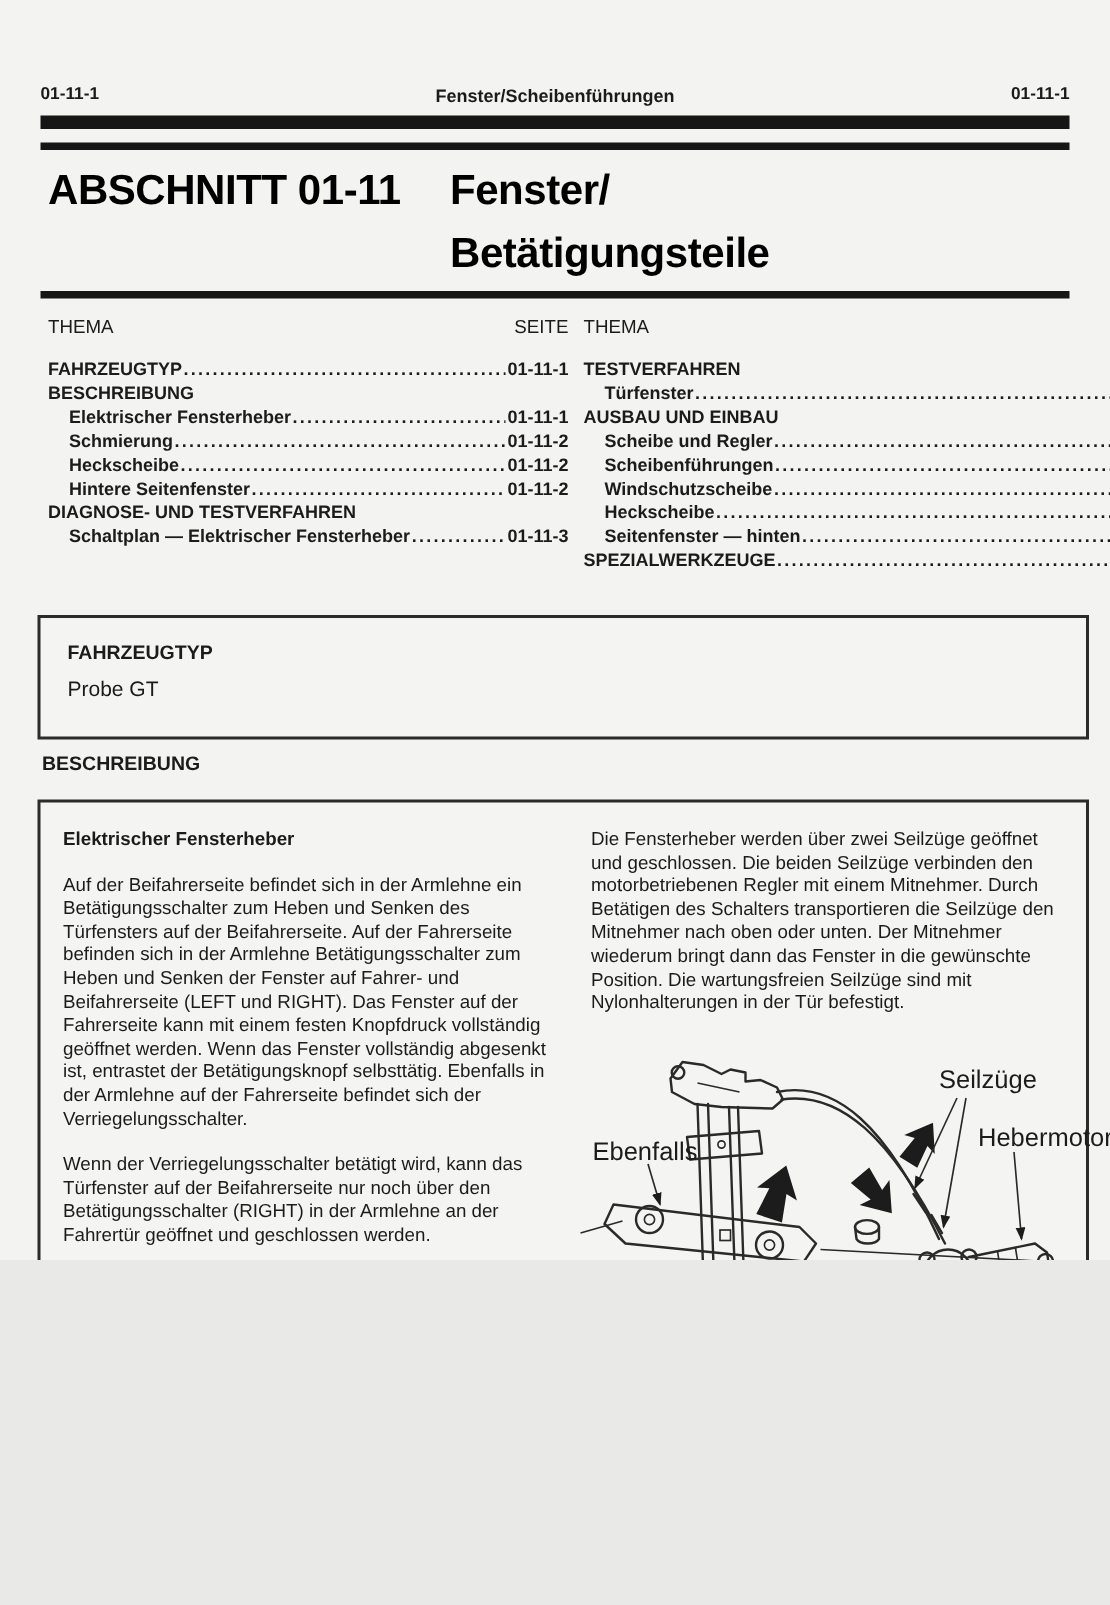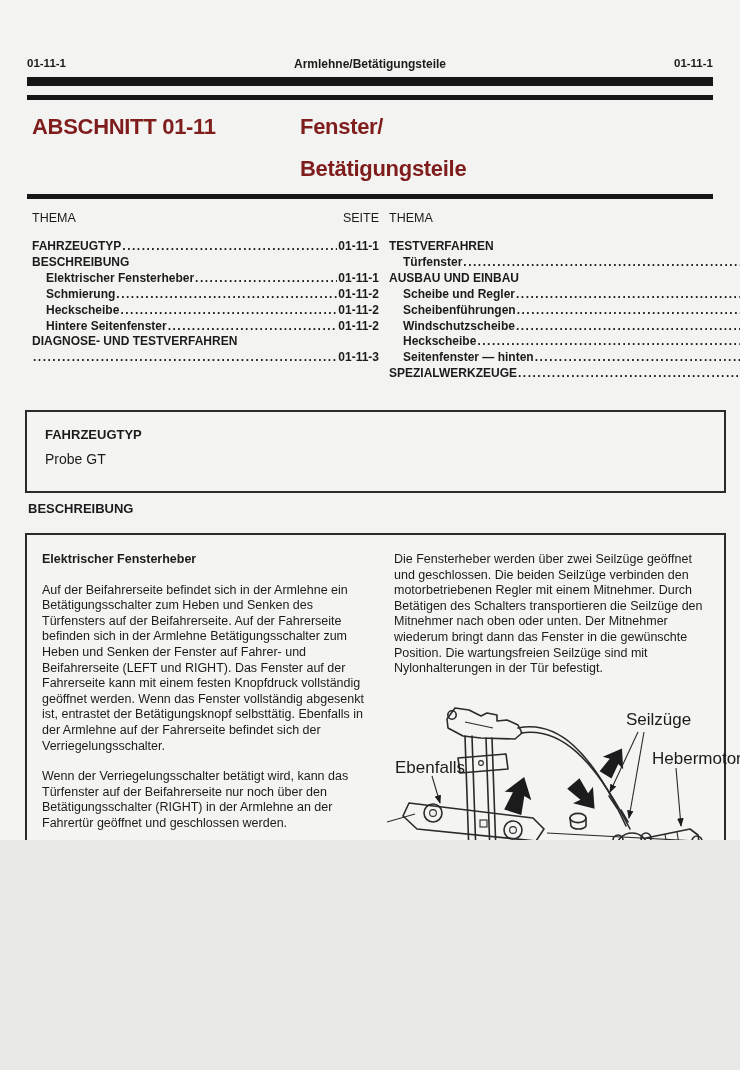--- a/index.html
+++ b/index.html
@@ -13,21 +13,21 @@
        font-size:11.5px;font-weight:bold;}
   .hdr-left{position:absolute;left:0;top:0;}
   .hdr-center{position:absolute;left:50%;transform:translateX(-50%);top:0;font-size:12px;}
   .hdr-right{position:absolute;right:0;top:0;}
   .rule{position:absolute;left:27px;right:27px;background:#161616;}
   .bar1{top:77px;height:9px;}
   .bar2{top:95px;height:5px;}
   .bar3{top:194px;height:5px;}
   
   .title{position:absolute;top:106px;left:32px;right:27px;display:flex;
-         font-size:22px;font-weight:bold;letter-spacing:-0.3px;line-height:42px;color:#7f1d1d;}
+         font-size:28px;font-weight:bold;letter-spacing:-0.3px;line-height:42px;color:#000000;}
   .title-left{width:268px;flex:0 0 auto;}
   .title-right{white-space:pre-line;}
   
   .toc{position:absolute;top:211px;left:32px;right:27px;display:flex;}
   .toc-col{box-sizing:border-box;}
   .toc-col.left{width:347px;margin-right:10px;}
   .toc-col.right{flex:1;}
   .toc-head{display:flex;justify-content:space-between;font-size:12.5px;font-weight:normal;margin-bottom:14px;}
   .toc-row{display:flex;align-items:baseline;font-size:12px;font-weight:bold;line-height:15.9px;}
   .toc-row.ind .toc-label{padding-left:14px;}
@@ -62,21 +62,21 @@
   .mech-thin{stroke:#2a2a2a;stroke-width:1.1;fill:none;}
   .mech-fill{fill:#1c1c1c;stroke:none;}
 </style>
 </head>
 <body>
 
 <div class="page">
 
   <div class="hdr">
     <span class="hdr-left">01-11-1</span>
-    <span class="hdr-center">Armlehne/Betätigungsteile</span>
+    <span class="hdr-center">Fenster/Scheibenführungen</span>
     <span class="hdr-right">01-11-1</span>
   </div>
   <div class="rule bar1"></div>
   <div class="rule bar2"></div>
 
   <div class="title">
     <span class="title-left">ABSCHNITT 01-11</span>
     <span class="title-right"><span>Fenster/</span><br><span>Betätigungsteile</span></span>
   </div>
   <div class="rule bar3"></div>
@@ -113,20 +113,21 @@
       </div>
       <div class="toc-row ind">
         <span class="toc-label">Hintere Seitenfenster</span>
         <span class="toc-dots"></span>
         <span class="toc-page">01-11-2</span>
       </div>
       <div class="toc-row">
         <span class="toc-label">DIAGNOSE- UND TESTVERFAHREN</span>
       </div>
       <div class="toc-row ind">
+        <span class="toc-label">Schaltplan — Elektrischer Fensterheber</span>
         <span class="toc-dots"></span>
         <span class="toc-page">01-11-3</span>
       </div>
     </div>
 
     <div class="toc-col right">
       <div class="toc-head">
         <span>THEMA</span>
 
       </div>

